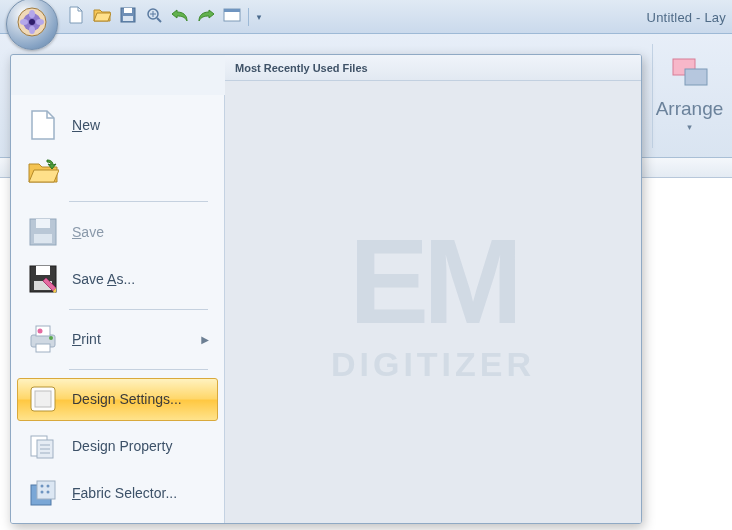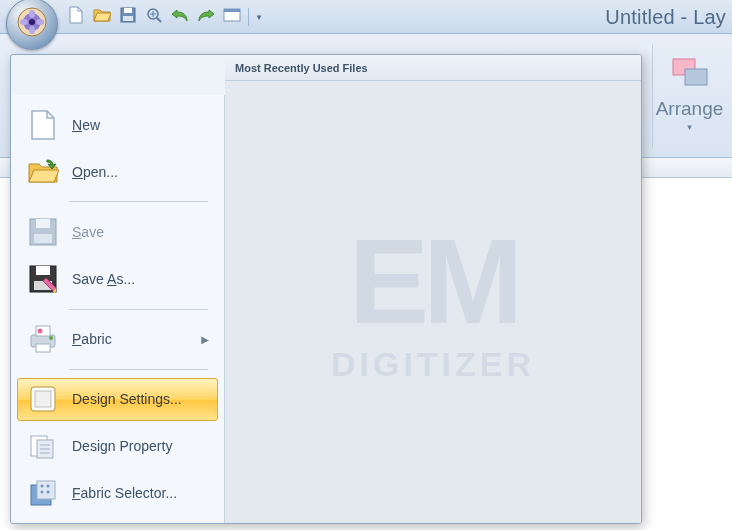--- a/index.html
+++ b/index.html
@@ -39,21 +39,21 @@
   .qat-sep { width:1px; height:18px; background:#9db9d6; margin:0 2px; }
   .qat-drop {
     width: 12px; display:flex; align-items:center; justify-content:center;
     color:#4a6a8c; font-size:9px;
   }
   .title-text {
     position: absolute;
     right: 0; top: 0; height: 34px;
     display: flex; align-items: center;
     color: #4f6b87;
-    font-size: 20px;
+    font-size: 13px;
     padding-right: 6px;
     letter-spacing: .2px;
   }
 
   
   .ribbon {
     position: relative;
     height: 124px;
     background: linear-gradient(#e7eef8 0%, #d9e4f1 100%);
     border-bottom: 1px solid #a9bfd6;
@@ -284,23 +284,20 @@
     </div>
 
     <div class="menu-item">
       <span class="m-icon">
         <svg width="32" height="28" viewBox="0 0 32 28">
           <path d="M2 6h10l3 3h15v15H2z" fill="#f4c351" stroke="#b58a2a"></path>
           <path d="M2 24l5-12h25l-5 12z" fill="#ffe08a" stroke="#b58a2a"></path>
           <path d="M20 2c4 0 6 2 6 5l3-1-4 5-4-5 3 1c0-2-1-3-4-3z" fill="#4fa03c" stroke="#2f7323"></path>
         </svg>
       </span>
-      <span class="m-label">
-        <span class="ul">O</span><span>pen...</span>
-      </span>
     </div>
 
     <div class="menu-divider"></div>
 
     <div class="menu-item muted">
       <span class="m-icon">
         <svg width="30" height="30" viewBox="0 0 30 30">
             <rect x="2" y="2" width="26" height="26" fill="#b9c7d6" stroke="#93a8bc"></rect>
             <rect x="8" y="2" width="14" height="9" fill="#eef3f9"></rect>
             <rect x="6" y="17" width="18" height="9" fill="#dde6ef"></rect>
@@ -332,21 +329,21 @@
       <span class="m-icon">
         <svg width="32" height="30" viewBox="0 0 32 30">
           <rect x="4" y="11" width="24" height="12" rx="2" fill="#cfd8e2" stroke="#9eafc2"></rect>
           <rect x="9" y="2" width="14" height="10" fill="#fff" stroke="#9eafc2"></rect>
           <rect x="9" y="20" width="14" height="8" fill="#fff" stroke="#9eafc2"></rect>
           <circle cx="13" cy="7" r="2.5" fill="#e46aa0"></circle>
           <circle cx="24" cy="14" r="2" fill="#58a84c"></circle>
         </svg>
       </span>
       <span class="m-label">
-        <span class="ul">P</span><span>abric</span>
+        <span class="ul">P</span><span>rint</span>
       </span>
       <span class="sub-arrow">▶</span>
     </div>
 
     <div class="menu-divider"></div>
 
     <div class="menu-item selected">
       <span class="m-icon">
         <svg width="30" height="30" viewBox="0 0 30 30">
           <rect x="3" y="3" width="24" height="24" rx="3" fill="#fdfdfd" stroke="#b59437"></rect>

